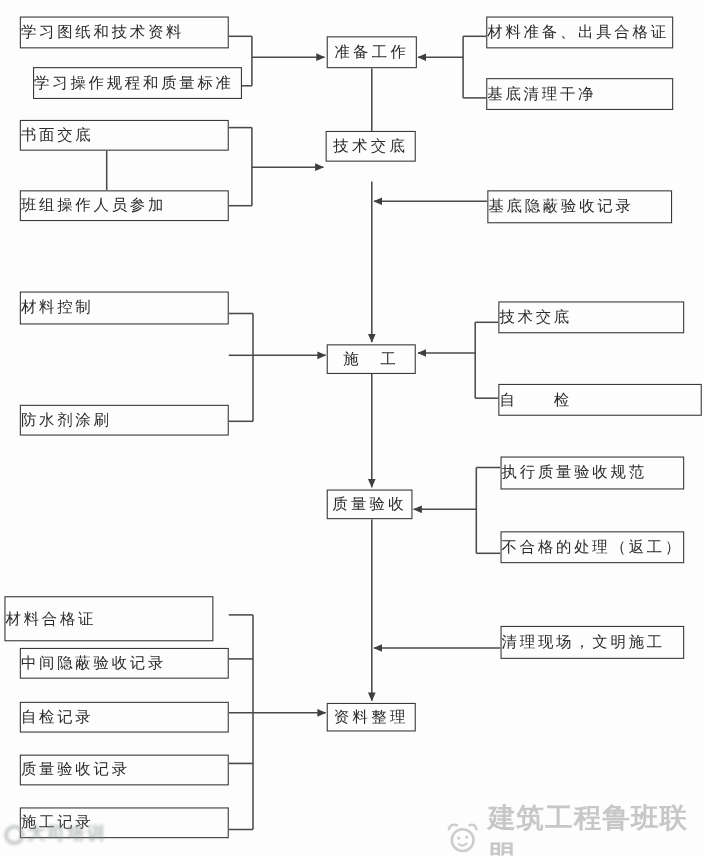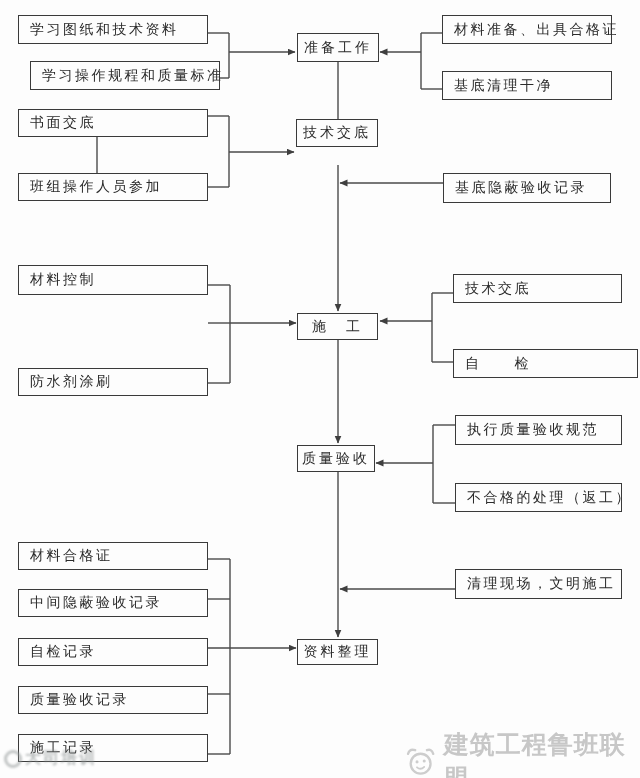--- a/index.html
+++ b/index.html
@@ -7,21 +7,21 @@
     position:relative;width:640px;height:778px;overflow:hidden;
     background:#fdfdfd;
     font-family:"Liberation Serif","DejaVu Serif",serif;
   }
   #wires{position:absolute;left:0;top:0;width:640px;height:778px;pointer-events:none;}
   .node{
     position:absolute;box-sizing:border-box;
     border:1.5px solid #3a3a3a;background:#fdfdfd;
     display:flex;align-items:center;
     font-size:14px;color:#2b2b2b;letter-spacing:2.5px;
-    padding-left:11px;white-space:nowrap;
+    white-space:nowrap;
   }
   .node.center{justify-content:center;padding-left:0;letter-spacing:3px;}
   .brand{
     position:absolute;left:399px;top:727px;display:flex;align-items:center;gap:5px;
     color:#c7c7c7;font-family:"Liberation Sans","DejaVu Sans",sans-serif;
   }
   .brand-text{font-size:25px;font-weight:bold;letter-spacing:1px;line-height:34px;}
   .watermark{
     position:absolute;left:4px;top:748px;display:flex;align-items:center;gap:3px;
     opacity:.6;filter:blur(1.3px);
@@ -126,21 +126,21 @@
     </div>
   <div class="node" style="left:18px;top:173px;width:190px;height:28px">
       <span>班组操作人员参加</span>
     </div>
   <div class="node" style="left:18px;top:265px;width:190px;height:30px">
       <span>材料控制</span>
     </div>
   <div class="node" style="left:18px;top:368px;width:190px;height:28px">
       <span>防水剂涂刷</span>
     </div>
-  <div class="node" style="left:18px;top:542px;width:190px;height:28px">
+  <div class="node" style="left:4px;top:542px;width:190px;height:41px">
       <span>材料合格证</span>
     </div>
   <div class="node" style="left:18px;top:589px;width:190px;height:28px">
       <span>中间隐蔽验收记录</span>
     </div>
   <div class="node" style="left:18px;top:638px;width:190px;height:28px">
       <span>自检记录</span>
     </div>
   <div class="node" style="left:18px;top:686px;width:190px;height:28px">
       <span>质量验收记录</span>

